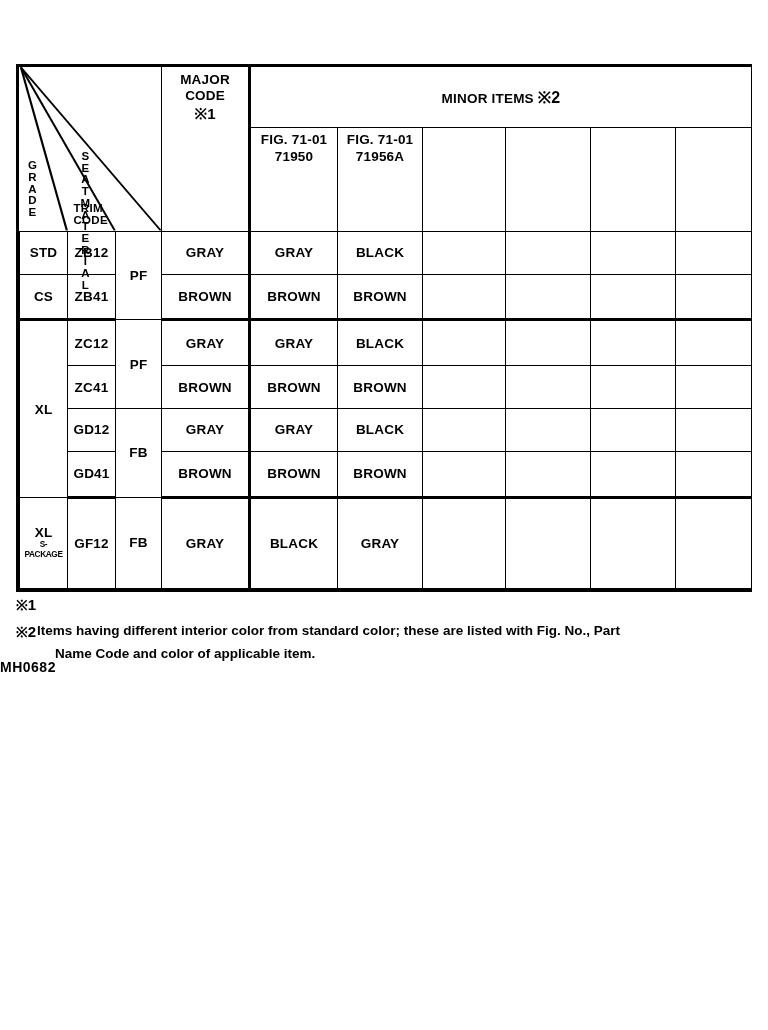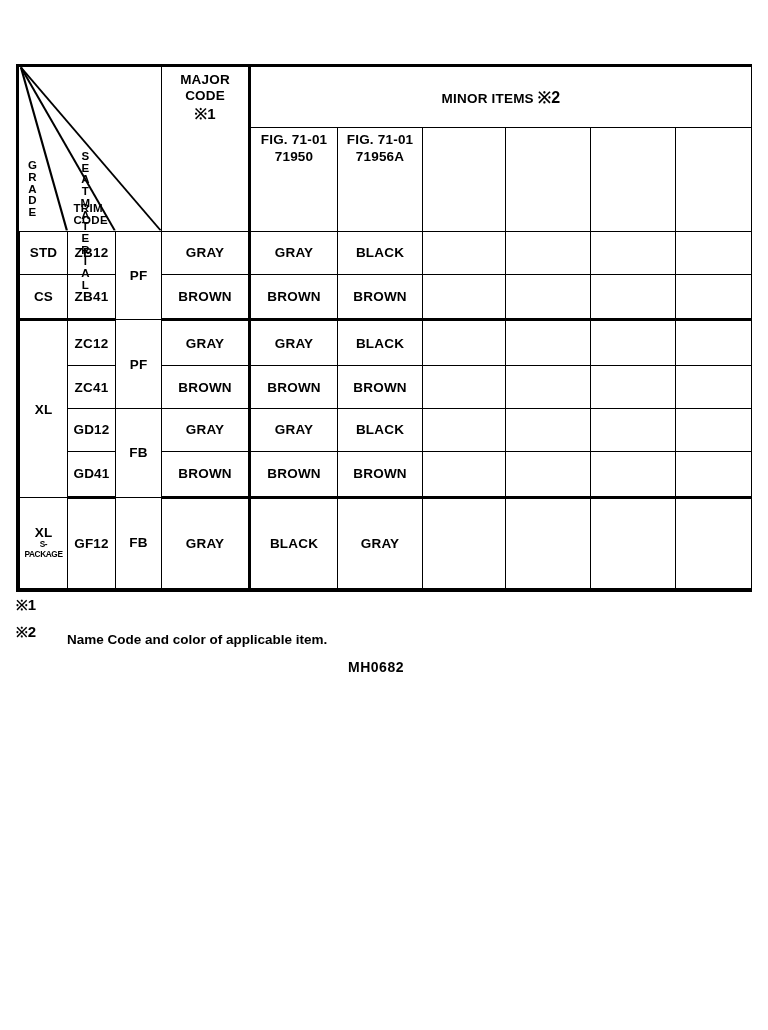--- a/index.html
+++ b/index.html
@@ -142,28 +142,28 @@
   .note-mark {
     flex: 0 0 auto;
     white-space: nowrap;
     font-size: 14px;
     margin-right: 1px;
   }
   .note-mark .num { font-size: 15px; }
   .note-body {
     flex: 1 1 auto;
   }
-  .note-body .l2 { display: block; margin-top: 9px; margin-left: 30px; }
+  .note-body .l2 { display: block; margin-top: 9px; margin-left: 18px; }
 
   .doc-code {
     position: absolute;
     left: 0;
     top: 659px;
     width: 752px;
-    text-align: center;
+    text-align: left;
     font-size: 14px;
     font-weight: bold;
     letter-spacing: .5px;
   }
 </style>
 </head>
 <body>
 
 <div id="table-wrap">
   <table class="grid">
@@ -315,18 +315,19 @@
     </table>
 </div>
 
 <div class="notes">
   <div class="note-row">
     <span class="note-mark"><span>※</span><span class="num">1</span></span>
   </div>
   <div class="note-row">
     <span class="note-mark"><span>※</span><span class="num">2</span></span>
     <span class="note-body">
+      <span>Items having different interior color from standard color; these are listed with Fig. No., Part</span>
       <span class="l2">Name Code and color of applicable item.</span>
     </span>
   </div>
 </div>
 
 <div class="doc-code">MH0682</div>
 
 </body></html>

